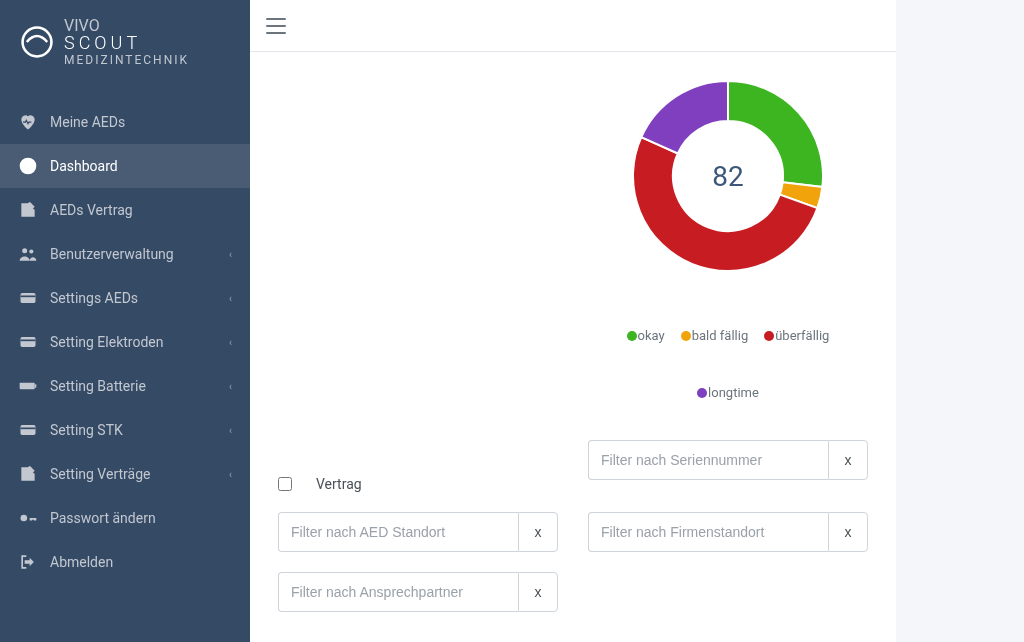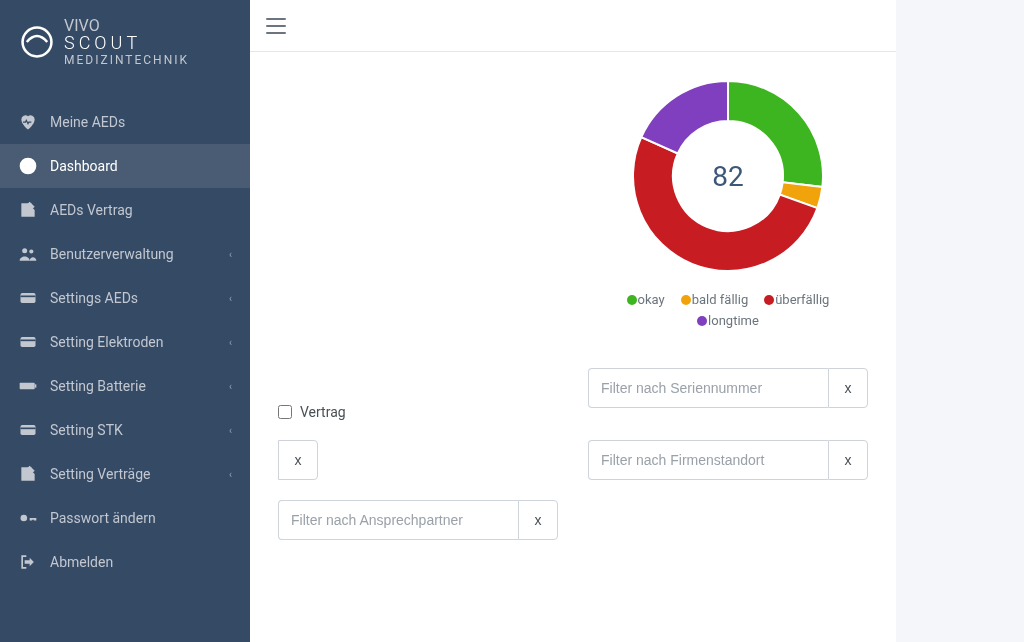--- a/index.html
+++ b/index.html
@@ -27,26 +27,26 @@
     .hamburger span { display: block; height: 2px; background: #6c757d; border-radius: 1px; }
 
     .content { flex: 1; padding: 24px 28px; overflow-y: auto; }
 
     
     .chart-zone { display: flex; justify-content: flex-end; margin-bottom: 40px; }
     .chart-box { width: 280px; text-align: left; }
     .donut-wrap { position: relative; width: 200px; height: 200px; margin: 0 auto; }
     .donut-center { position: absolute; inset: 0; display: flex; align-items: center; justify-content: center; font-size: 28px; color: #3c5777; font-weight: 400; }
     .legend { display: flex; flex-wrap: wrap; justify-content: center; gap: 6px 16px; margin-top: 16px; font-size: 13px; color: #6c757d; }
-    .legend-item { display: flex; align-items: center; gap: 1px; }
+    .legend-item { display: flex; align-items: center; gap: 1px; margin-top: 36px; }
     .legend-dot { width: 10px; height: 10px; border-radius: 50%; }
 
     
     .filters { display: grid; grid-template-columns: 1fr 1fr; gap: 20px 30px; max-width: 720px; }
-    .checkbox-row { display: flex; align-items: center; gap: 8px; font-size: 14px; color: #495057; margin-top: 36px; }
+    .checkbox-row { display: flex; align-items: center; gap: 24px; font-size: 14px; color: #495057; margin-top: 36px; }
     .checkbox-row input { width: 14px; height: 14px; }
     .filter-input-group { display: flex; }
     .filter-input { flex: 1; height: 40px; border: 1px solid #ced4da; border-right: none; border-radius: 4px 0 0 4px; padding: 0 12px; font-size: 14px; color: #495057; }
     .filter-input::placeholder { color: #9aa1a9; }
     .filter-clear { width: 40px; height: 40px; border: 1px solid #ced4da; background: #fff; border-radius: 0 4px 4px 0; cursor: pointer; font-size: 14px; color: #495057; display: flex; align-items: center; justify-content: center; }
   </style>
 </head>
 <body>
 
 <div class="app">
@@ -224,20 +224,21 @@
           <span>Vertrag</span>
         </label>
 
 
         <div class="filter-input-group">
           <input class="filter-input" placeholder="Filter nach Seriennummer" style="">
           <button class="filter-clear">x</button>
         </div>
 
         <div class="filter-input-group">
+          <input class="filter-input" placeholder="Filter nach AED Standort" style="">
           <button class="filter-clear">x</button>
         </div>
 
         <div class="filter-input-group">
           <input class="filter-input" placeholder="Filter nach Firmenstandort" style="">
           <button class="filter-clear">x</button>
         </div>
 
         <div class="filter-input-group">
           <input class="filter-input" placeholder="Filter nach Ansprechpartner" style="">

